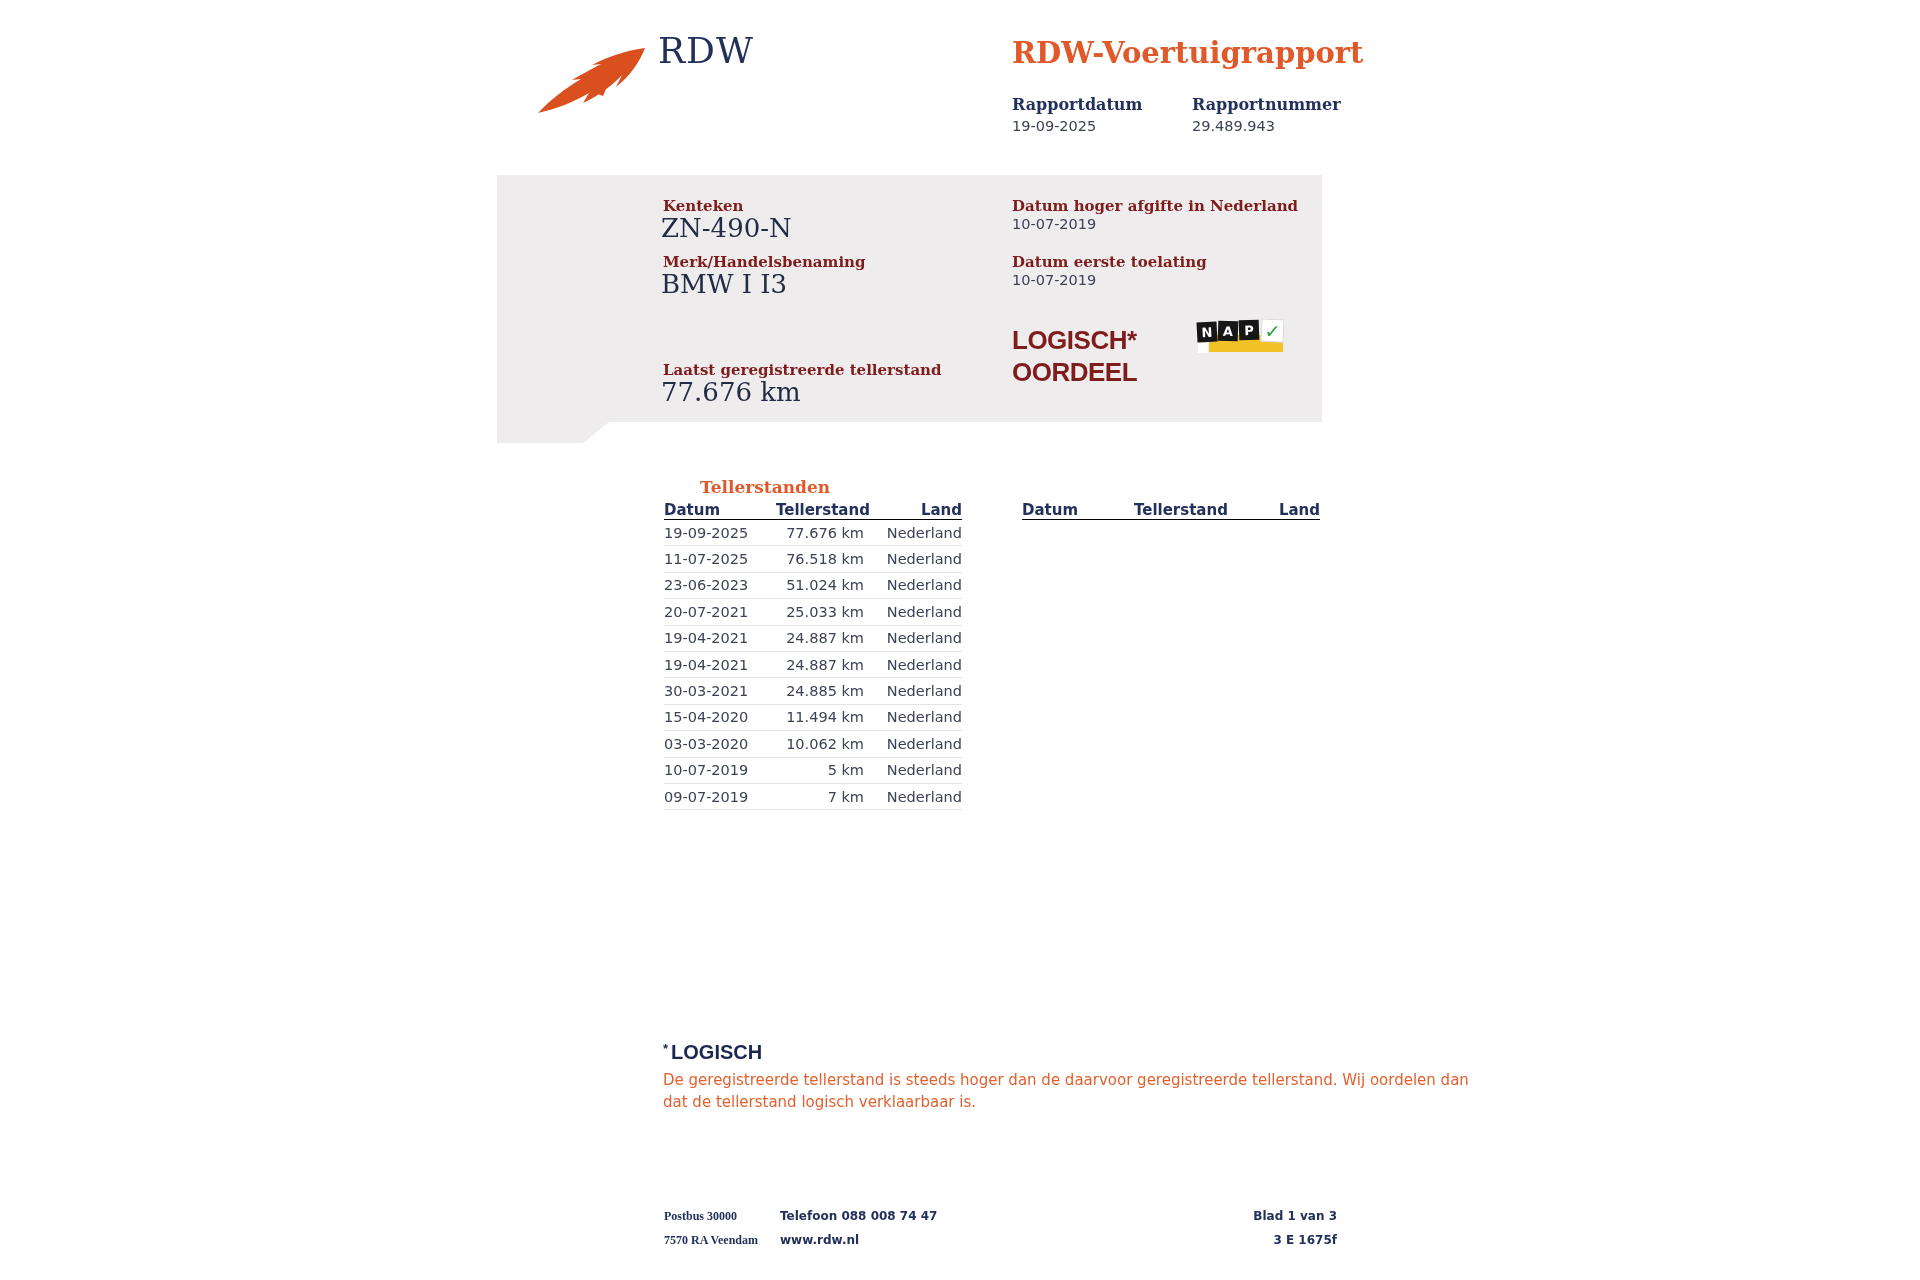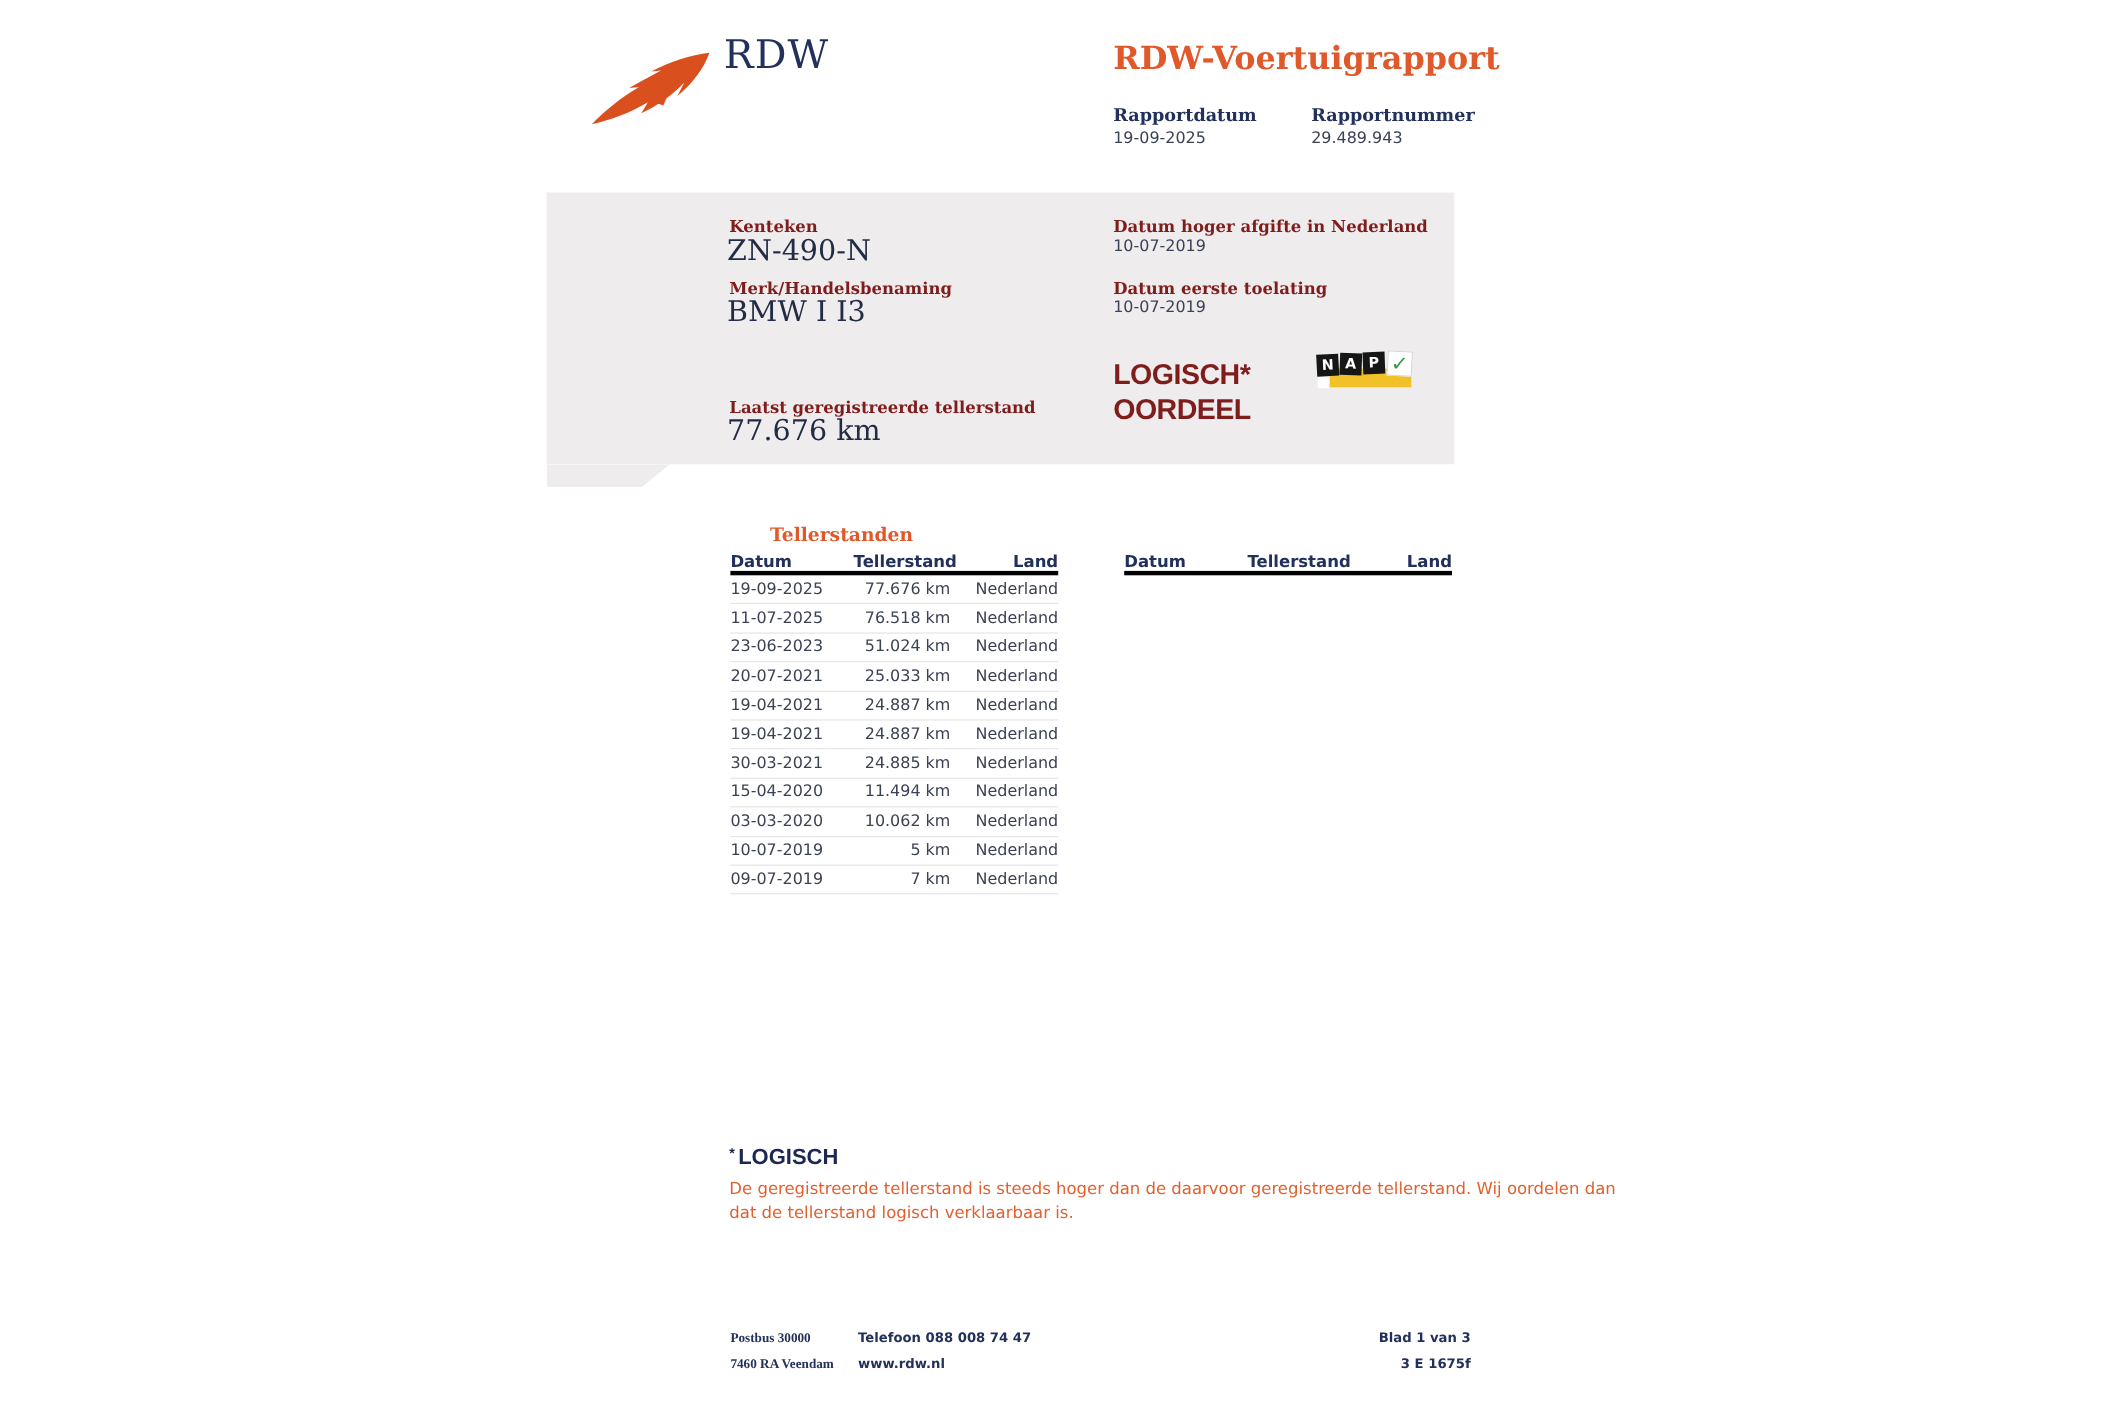--- a/index.html
+++ b/index.html
@@ -38,21 +38,21 @@
   .nap .t2{left:42px;top:1px;transform:rotate(-2deg);}
   .nap .chk{position:absolute;left:64px;top:0;width:21px;height:21px;background:#ffffff;
             border:1px solid #d8d8d8;color:#2f9e41;font-size:19px;font-weight:bold;
             display:flex;align-items:center;justify-content:center;transform:rotate(3deg);}
 
   
   .sec-head{left:700px;top:477px;font-family:"DejaVu Serif",serif;font-weight:bold;
             font-size:17px;color:#e0592b;}
   .mtable{width:298px;}
   .mtable.left{left:664px;top:499px;} .mtable.right{left:1022px;top:499px;}
-  .thead{display:flex;height:20px;border-bottom:4px solid #000000;
+  .thead{display:flex;height:20px;border-bottom:1px solid #000000;
          font-weight:bold;font-size:15px;color:#22305c;align-items:flex-end;}
   .trow{display:flex;height:25.4px;border-bottom:1px solid #e4e2e2;
         font-size:14.5px;color:#3b4254;align-items:center;}
   .c0{width:112px;text-align:left;} .c1{width:88px;text-align:right;}
   .c2{flex:1;text-align:right;}
 
   
   .fn-head{left:663px;top:1042px;display:flex;align-items:flex-start;
            font-family:"Liberation Sans",sans-serif;color:#1c2752;}
   .fn-star{font-size:13px;font-weight:bold;margin:0 3px 0 0;line-height:14px;}
@@ -189,17 +189,17 @@
 </div>
 
 <div class="abs fn-head">
   <span class="fn-star">*</span>
   <span class="fn-word">LOGISCH</span>
 </div>
 <div class="abs fn-line fn-l1">De geregistreerde tellerstand is steeds hoger dan de daarvoor geregistreerde tellerstand. Wij oordelen dan</div>
 <div class="abs fn-line fn-l2">dat de tellerstand logisch verklaarbaar is.</div>
 
 <div class="abs ft fc1 r1">Postbus 30000</div>
-<div class="abs ft fc1 r2">7460 RA Veendam</div>
+<div class="abs ft fc1 r2">7570 RA Veendam</div>
 <div class="abs ft fc2 r1">Telefoon 088 008 74 47</div>
 <div class="abs ft fc2 r2">www.rdw.nl</div>
 <div class="abs ft ft-r r1">Blad 1 van 3</div>
 <div class="abs ft ft-r r2">3 E 1675f</div>
 
 </body></html>

